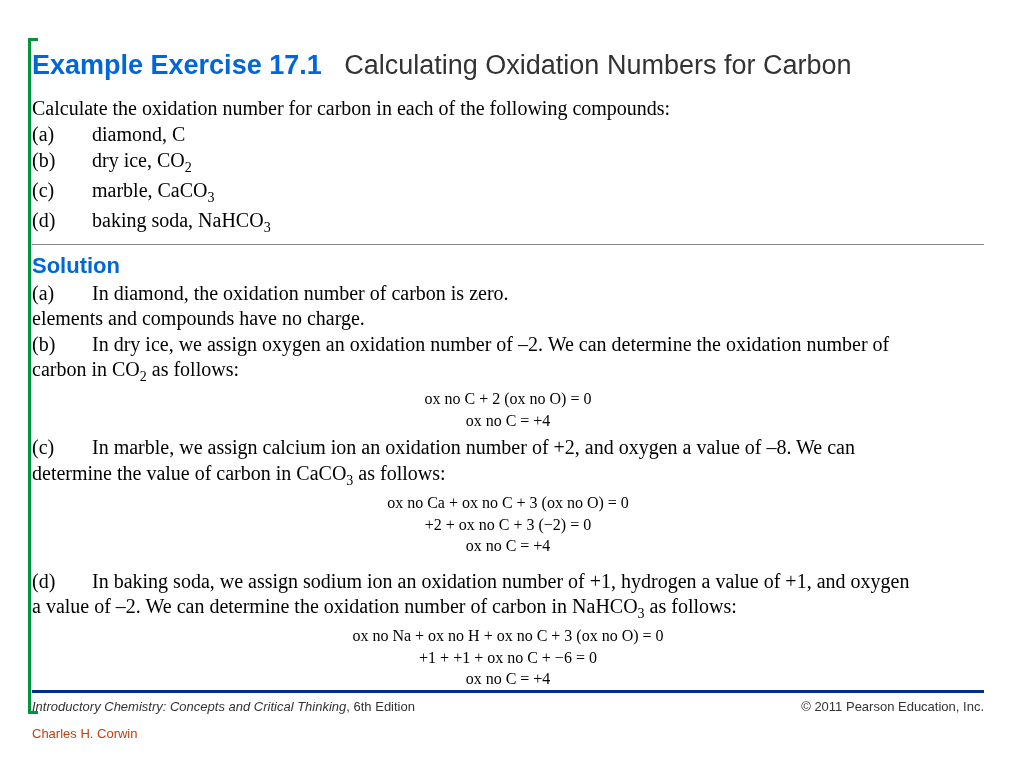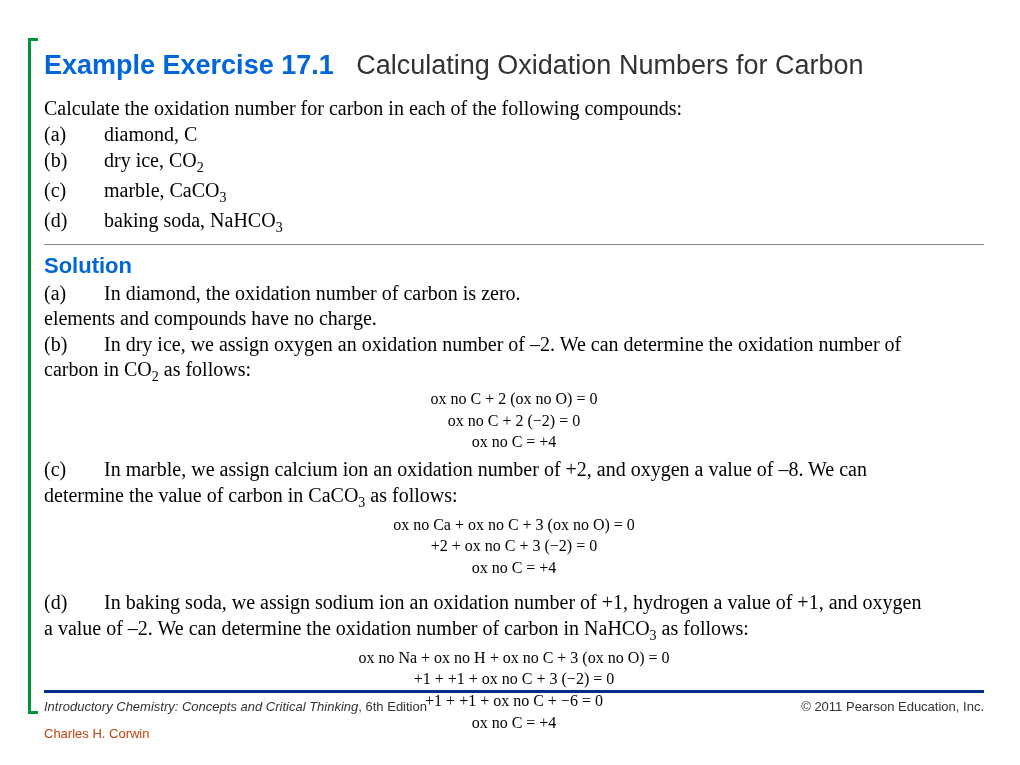--- a/index.html
+++ b/index.html
@@ -7,21 +7,21 @@
     width: 1020px;
     height: 765px;
     background: #fff;
     font-family: "Times New Roman", Times, serif;
     color: #000;
   }
   .page {
     position: relative;
     width: 1012px;
     height: 765px;
-    padding: 30px 28px 0 28px;
+    padding: 30px 28px 0 16px;
   }
   .bracket-left {
     position: absolute;
     left: 28px;
     top: 38px;
     width: 10px;
     height: 676px;
     border-left: 3px solid #00953b;
     border-top: 3px solid #00953b;
     border-bottom: 3px solid #00953b;
@@ -72,21 +72,21 @@
   .part { display: inline-block; width: 60px; }
   .math-block {
     font-size: 16px;
     text-align: center;
     line-height: 1.35;
     margin: 2px 0 4px 0;
   }
   .math-block div {}
   .footer {
     position: absolute;
-    left: 44px;
+    left: 32px;
     right: 28px;
     bottom: 24px;
   }
   .footer-line {
     height: 3px;
     background: #002f87;
     margin-bottom: 6px;
   }
   .footer-row {
     display: flex;
@@ -144,41 +144,39 @@
     <div class="body">
       <p><span class="part">(a)</span><span>In diamond, the oxidation number of carbon is zero.</span></p>
 
       <p>elements and compounds have no charge.</p>
 
       <p><span class="part">(b)</span><span>In dry ice, we assign oxygen an oxidation number of –2. We can determine the oxidation number of</span></p>
       <p><span>carbon in CO</span><span class="sub">2</span><span> as follows:</span></p>
 
       <div class="math-block">
         <div>ox no C + 2 (ox no O) = 0</div>
-        <div>ox no C + 2 (−2) = 0</div>
         <div>ox no C = +4</div>
       </div>
 
       <p><span class="part">(c)</span><span>In marble, we assign calcium ion an oxidation number of +2, and oxygen a value of –8. We can</span></p>
       <p><span>determine the value of carbon in CaCO</span><span class="sub">3</span><span> as follows:</span></p>
 
       <div class="math-block">
         <div>ox no Ca + ox no C + 3 (ox no O) = 0</div>
         <div>+2 + ox no C + 3 (−2) = 0</div>
         <div>ox no C = +4</div>
       </div>
 
       <p style="height:8px"></p>
 
       <p><span class="part">(d)</span><span>In baking soda, we assign sodium ion an oxidation number of +1, hydrogen a value of +1, and oxygen</span></p>
       <p><span>a value of –2. We can determine the oxidation number of carbon in NaHCO</span><span class="sub">3</span><span> as follows:</span></p>
 
       <div class="math-block">
         <div>ox no Na + ox no H + ox no C + 3 (ox no O) = 0</div>
-        <div>+1 + +1 + ox no C + 3 (−2) = 0</div>
         <div>+1 + +1 + ox no C + −6 = 0</div>
         <div>ox no C = +4</div>
       </div>
 
     </div>
   </div>
 
   <div class="footer">
     <div class="footer-line"></div>
     <div class="footer-row">

